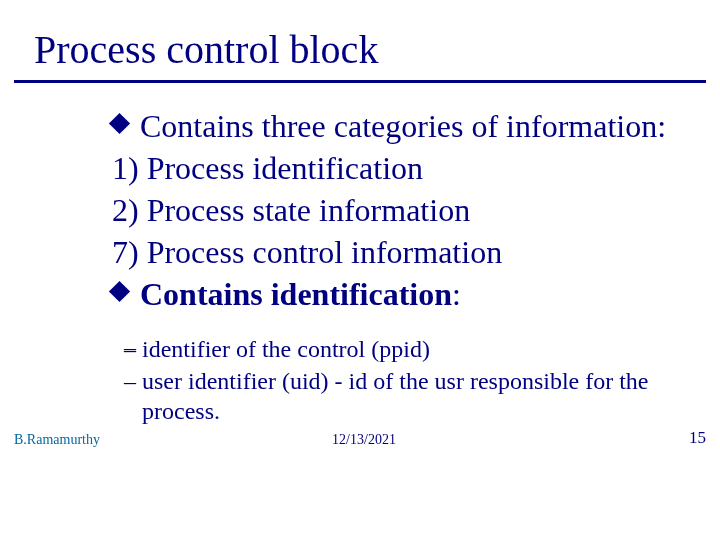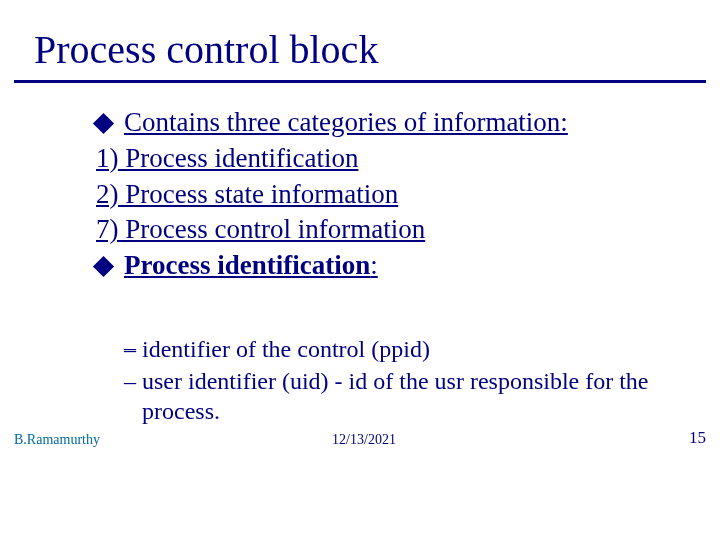--- a/index.html
+++ b/index.html
@@ -28,26 +28,25 @@
   .title-rule {
     position: absolute;
     left: 14px;
     top: 80px;
     width: 692px;
     height: 0;
     border-top: 3px solid #000080;
   }
   .body {
     position: absolute;
-    left: 96px;
+    left: 112px;
     top: 106px;
     width: 580px;
-    font-size: 27px;
+    font-size: 32px;
     line-height: 1.25;
-    text-decoration: underline;
   }
   .bullet-line {
     position: relative;
     padding-left: 28px;
     margin-bottom: 2px;
   }
   .diamond {
     position: absolute;
     left: 0;
     top: 10px;
@@ -113,21 +112,21 @@
   <div class="body">
     <div class="bullet-line">
       <span class="diamond"></span>
       <span>Contains three categories of information:</span>
     </div>
     <div class="plain-line">1) Process identification</div>
     <div class="plain-line">2) Process state information</div>
     <div class="plain-line">7) Process control information</div>
     <div class="bullet-line">
       <span class="diamond"></span>
-      <span class="bold">Process identification</span><span>:</span>
+      <span class="bold">Contains identification</span><span>:</span>
     </div>
   </div>
 
   <div class="sub-body">
     <div class="sub-line">
       <span class="dash">–</span>
     </div>
     <div class="sub-line">
       <span class="dash">–</span>
       <span>identifier of the control (ppid)</span>

